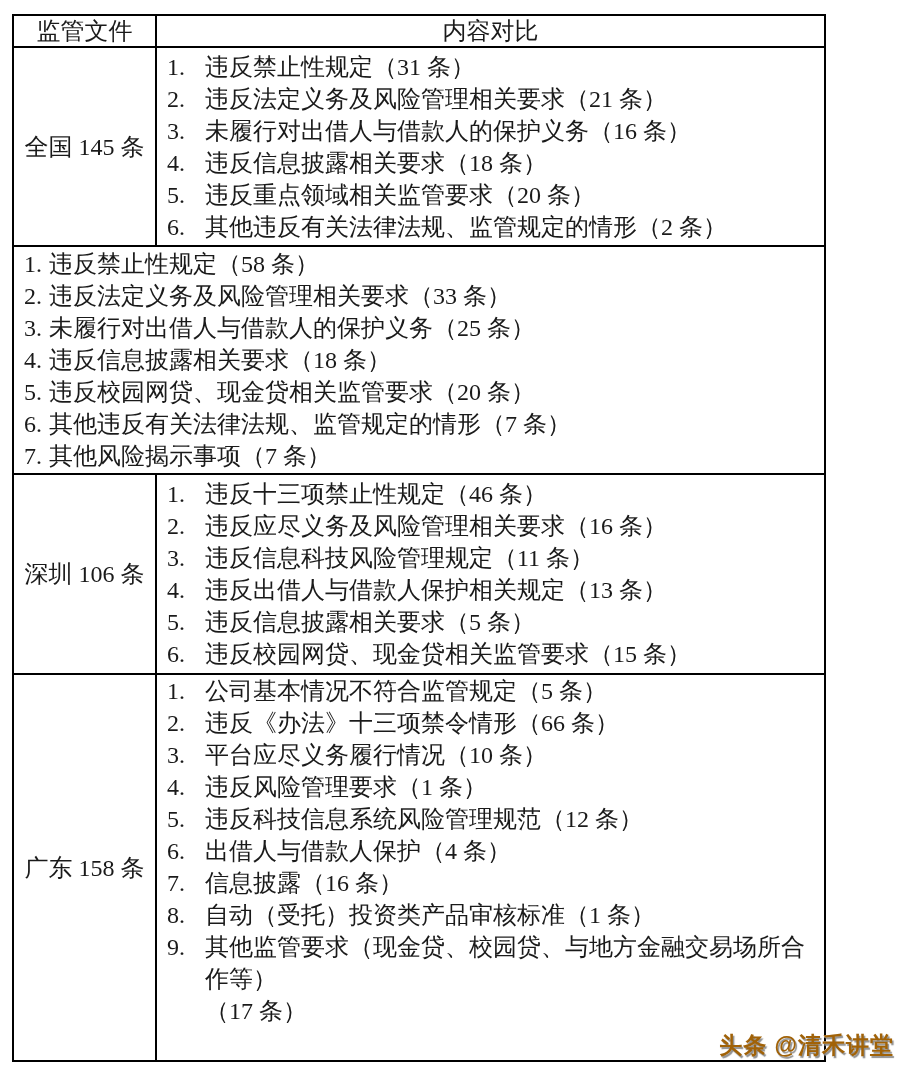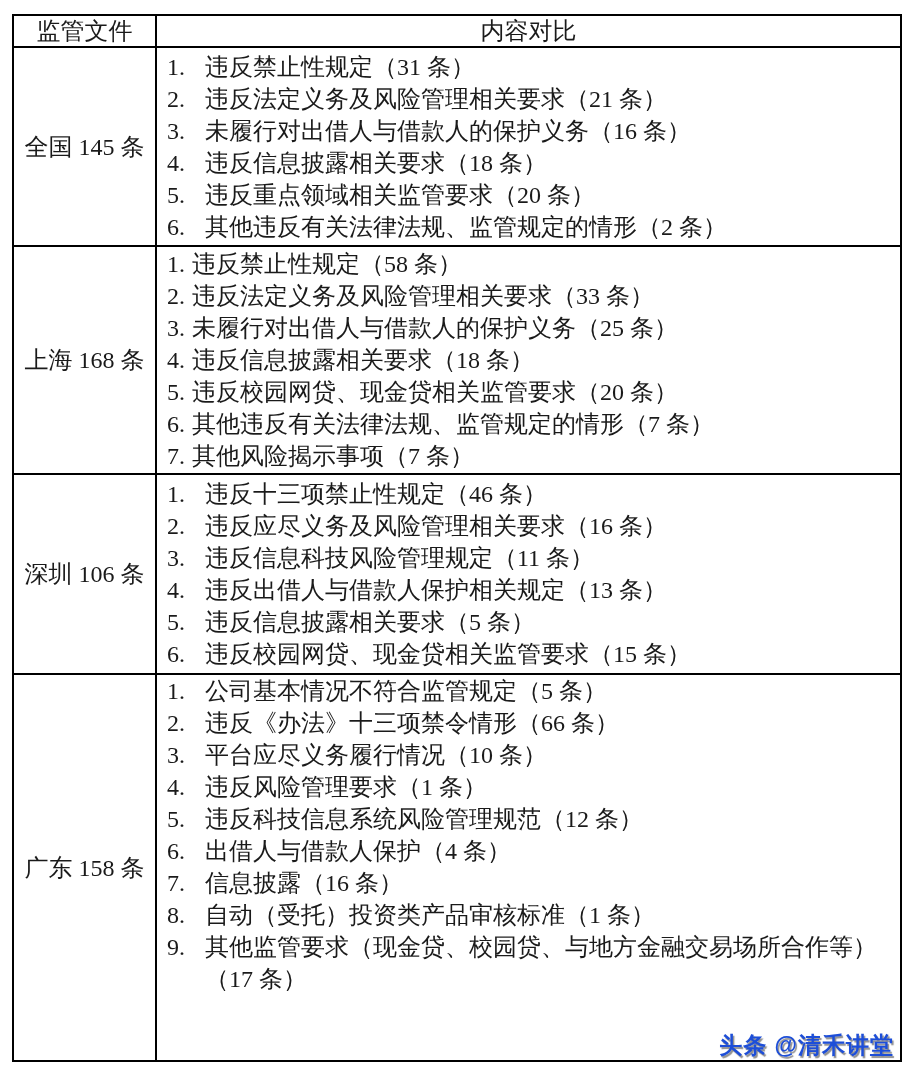--- a/index.html
+++ b/index.html
@@ -6,21 +6,21 @@
   body {
     width: 910px; height: 1076px;
     background: #ffffff;
     position: relative;
     font-family: "Liberation Serif", "DejaVu Serif", serif;
     color: #1a1a1a;
     overflow: hidden;
   }
   .tbl {
     position: absolute; left: 12px; top: 14px;
-    width: 890px;
+    width: 814px;
     border: 2px solid #000;
     box-sizing: border-box;
     background: #fff;
   }
   .row { display: flex; border-bottom: 2px solid #000; }
   #rows .row:last-child { border-bottom: none; }
   .header { height: 30px; }
   .r0 { height: 197px; }
   .r1 { height: 226px; }
   .r2 { height: 198px; }
@@ -54,21 +54,21 @@
   .r1 .num { flex: 0 0 25px; }
   .num.wide { flex: 0 0 30px; margin-left: -8px; }
   .txt { flex: 1 1 auto; white-space: pre-wrap; }
   .watermark {
     position: absolute;
     top: 1030px; right: 16px;
     font-family: "Liberation Sans", "DejaVu Sans", sans-serif;
     font-weight: bold;
     font-size: 23px;
     letter-spacing: 1px;
-    color: #1d4ed8;
+    color: #a16207;
     text-shadow: 1.5px 1.5px 1px #8f8f8f, -0.5px -0.5px 0 #f7f7f7;
   }
 </style>
 </head>
 <body>
 
 <div class="tbl">
   <div class="row header">
     <div class="cell label-cell">监管文件</div>
     <div class="cell content-cell">内容对比</div>
@@ -97,21 +97,20 @@
             <span class="num">5.</span>
             <span class="txt">违反重点领域相关监管要求（20 条）</span>
           </div>
           <div class="item">
             <span class="num">6.</span>
             <span class="txt">其他违反有关法律法规、监管规定的情形（2 条）</span>
           </div>
         </div>
       </div>
       <div class="row body r1">
-        <div class="cell label-cell">上海 168 条</div>
         <div class="cell content-cell">
           <div class="item">
             <span class="num">1.</span>
             <span class="txt">违反禁止性规定（58 条）</span>
           </div>
           <div class="item">
             <span class="num">2.</span>
             <span class="txt">违反法定义务及风险管理相关要求（33 条）</span>
           </div>
           <div class="item">

